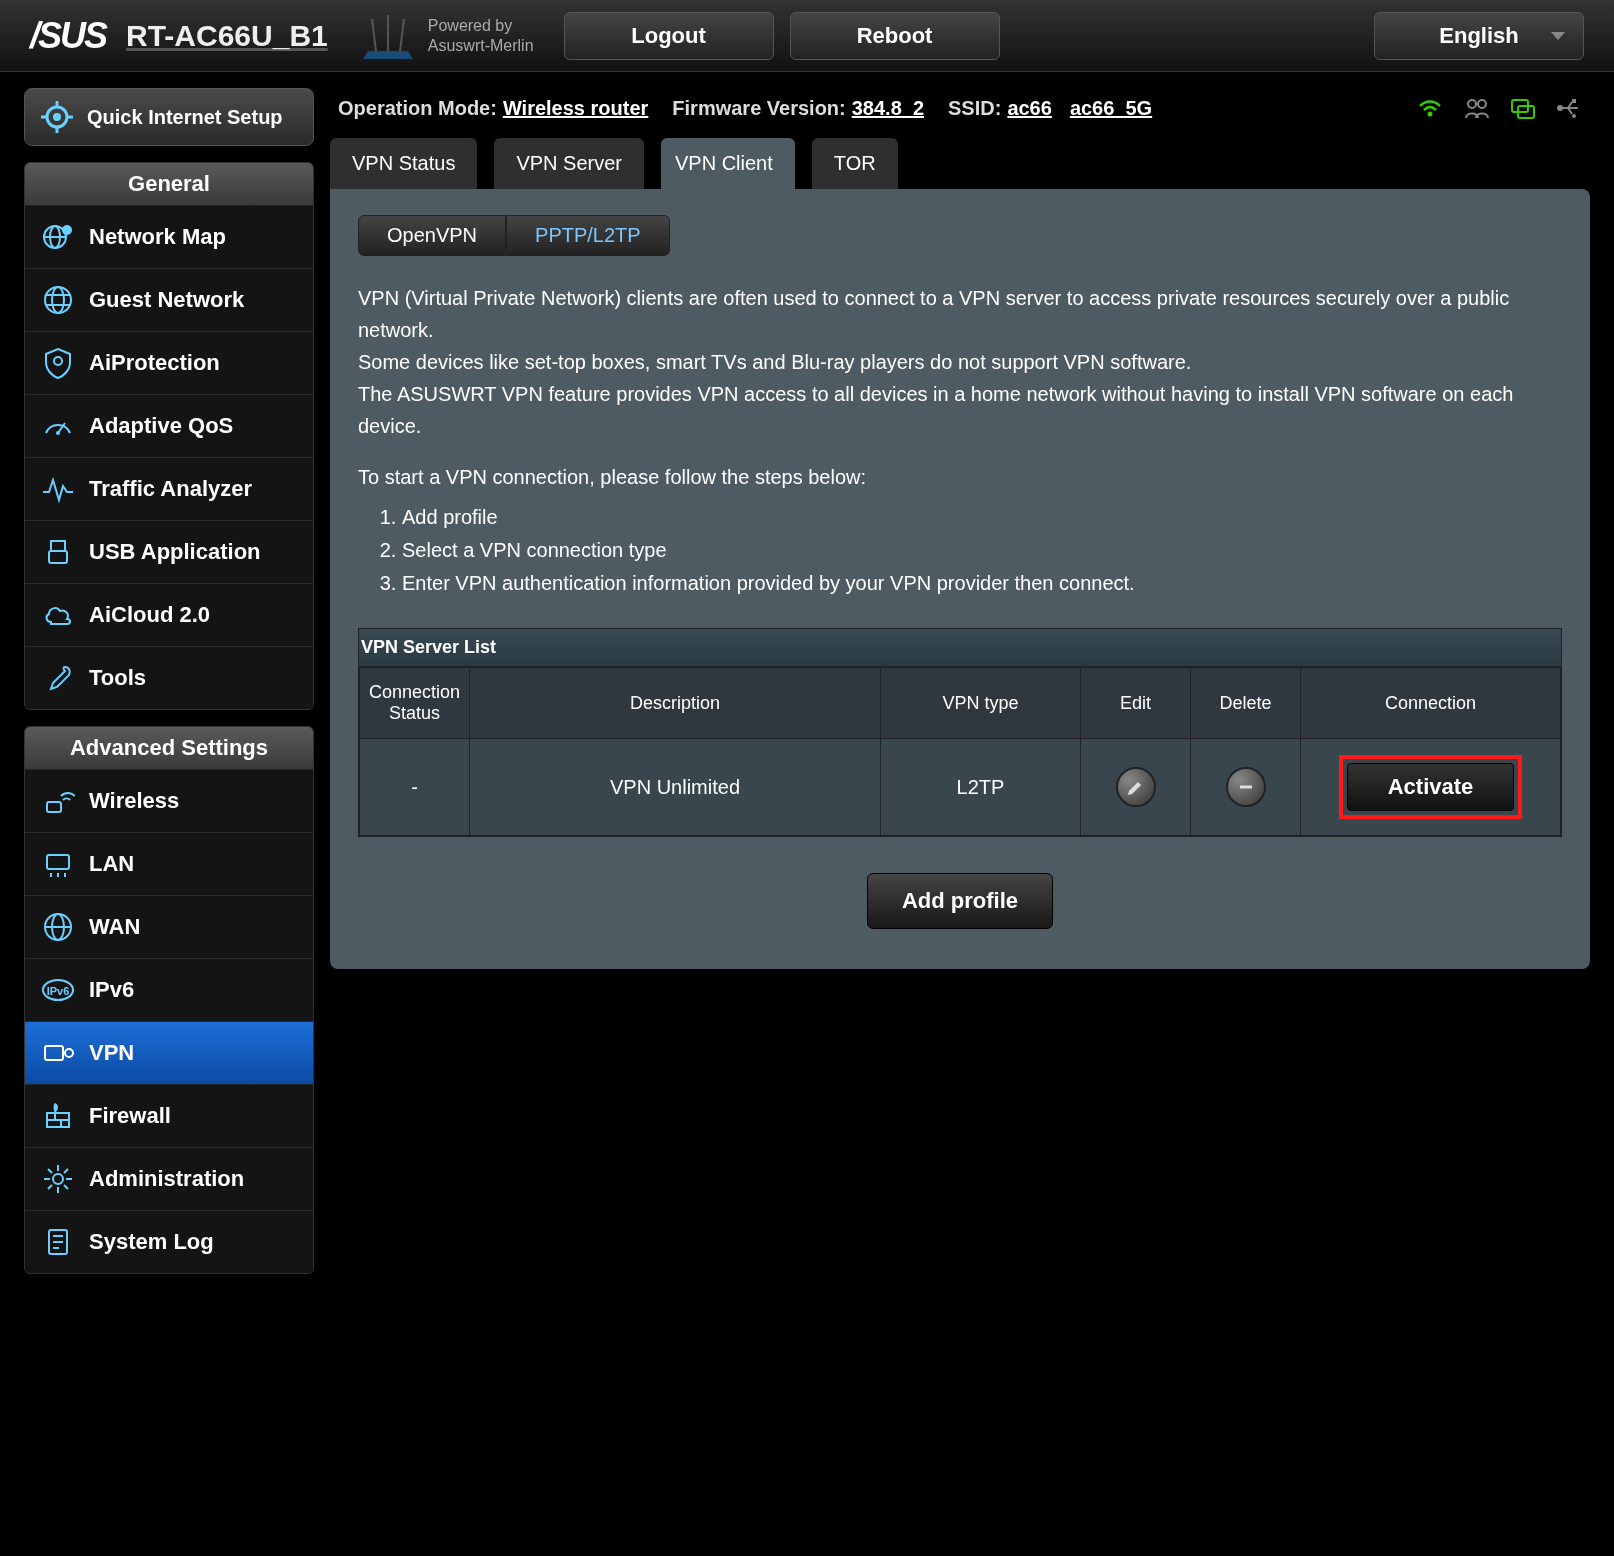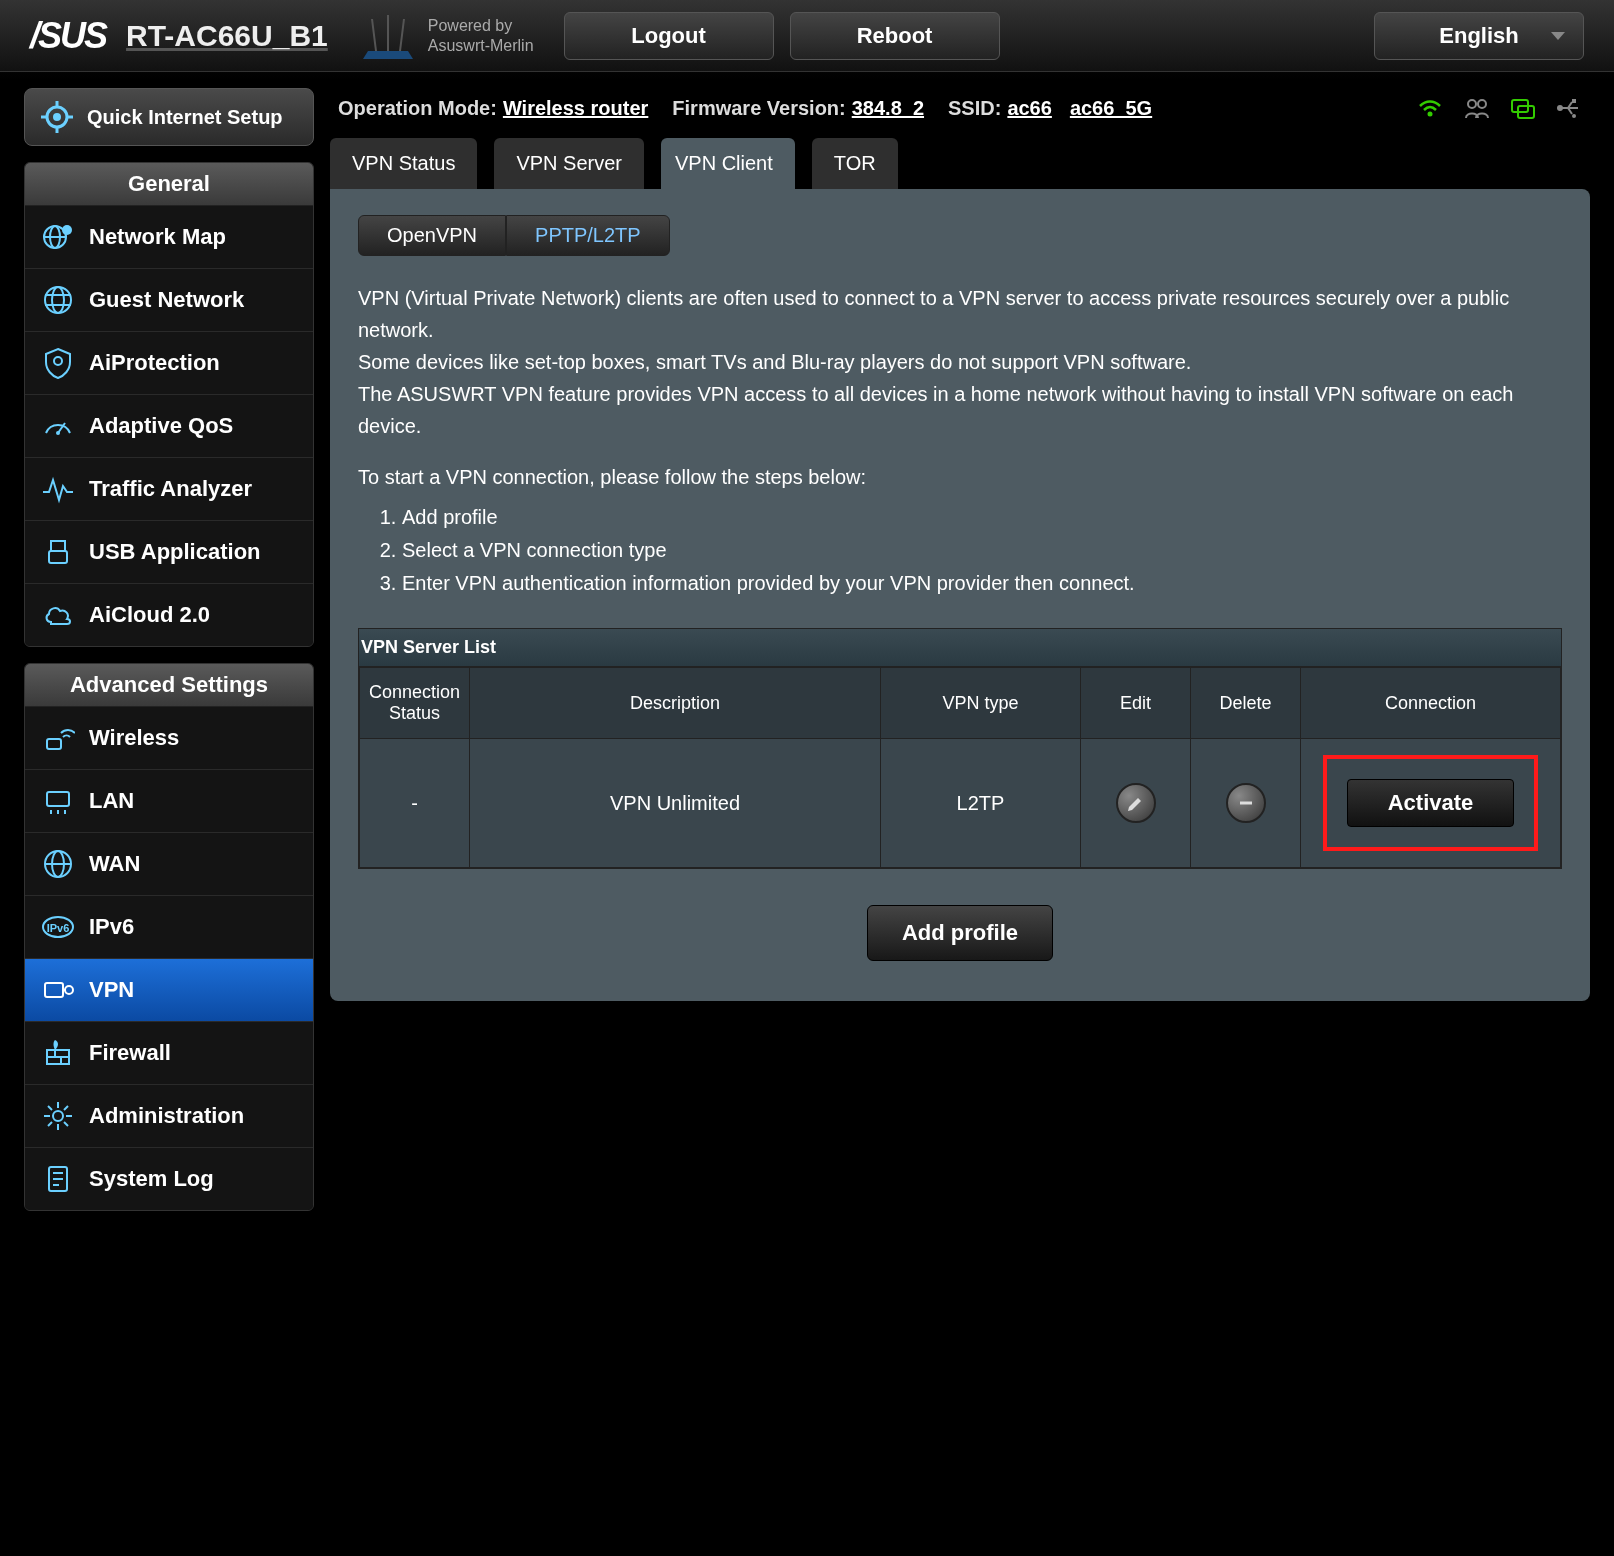--- a/index.html
+++ b/index.html
@@ -268,21 +268,21 @@
   }
   .icon-btn {
     width: 40px; height: 40px; border-radius: 50%;
     background: radial-gradient(circle at 30% 30%, #888, #333);
     border: 2px solid #222;
     display: inline-flex; align-items: center; justify-content: center;
     cursor: pointer;
   }
   .activate-box {
     border: 4px solid #ff1a1a;
-    padding: 20px;
+    padding: 4px;
     display: inline-block;
   }
   .activate-btn {
     background: linear-gradient(to bottom, #333 0%, #111 100%);
     border: 1px solid #000;
     color: #fff;
     font-size: 22px;
     font-weight: bold;
     padding: 10px 40px;
     cursor: pointer;
@@ -407,20 +407,28 @@
             </div>
           <div class="label">USB Application</div>
         </div>
         <div class="menu-item">
           <div class="icon">
               <svg viewBox="0 0 34 34">
                 <path d="M10 24 C5 24 4 18 8 16 C8 10 16 8 19 13 C24 11 29 16 26 21 C30 21 30 26 26 26 L10 26 Z" fill="none" stroke="#6bd0ff" stroke-width="2"></path>
               </svg>
             </div>
           <div class="label">AiCloud 2.0</div>
+        </div>
+        <div class="menu-item">
+          <div class="icon">
+              <svg viewBox="0 0 34 34">
+                <path d="M24 6 C28 6 30 10 28 14 L16 26 L10 28 L12 22 L24 10 C22 8 22 6 24 6 Z" fill="none" stroke="#6bd0ff" stroke-width="2"></path>
+              </svg>
+            </div>
+          <div class="label">Tools</div>
         </div>
       </div>
 
       <div class="section">
         <div class="section-hdr">Advanced Settings</div>
         <div class="menu-item">
           <div class="icon">
               <svg viewBox="0 0 34 34">
                 <rect x="6" y="18" width="14" height="10" rx="2" fill="none" stroke="#6bd0ff" stroke-width="2"></rect>
                 <path d="M22 16 C24 14 27 14 29 16" fill="none" stroke="#6bd0ff" stroke-width="2"></path>

